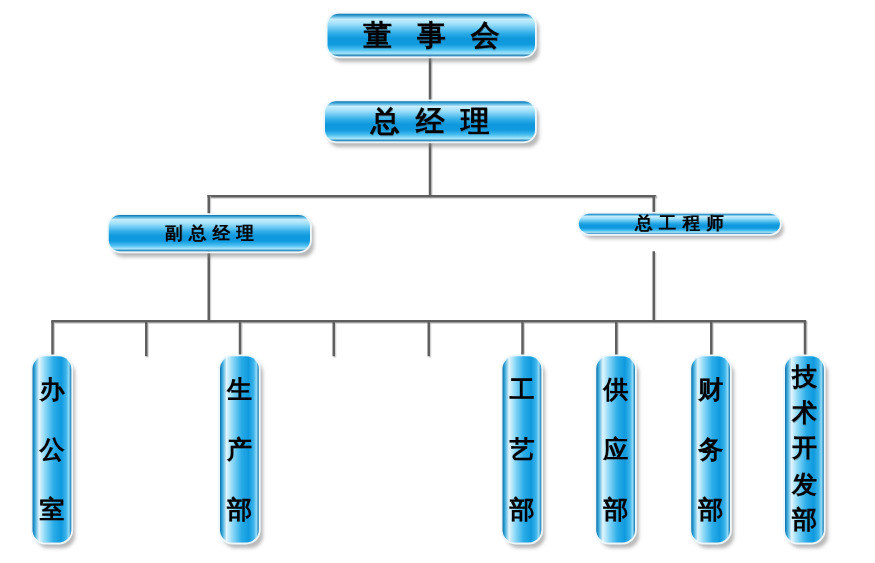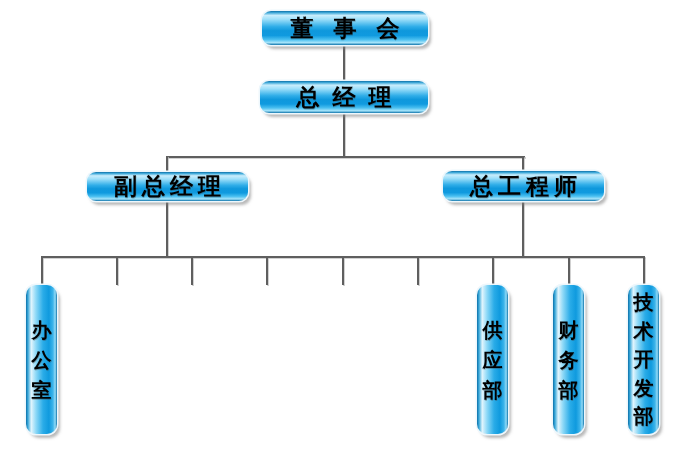--- a/index.html
+++ b/index.html
@@ -23,36 +23,36 @@
       #109adf 72%, #49bff0 84%,
       #a6e4fa 93%, #0c74ac 100%);
     box-shadow:0 0 0 1.5px #eef7fc, 3px 4px 3px rgba(125,125,125,0.55);
   }
   .hbox span{
     font-weight:bold;color:#000;white-space:nowrap;
     text-shadow:0.5px 0.5px 0 rgba(60,60,60,0.35);
   }
   .t3a span{font-size:23px;letter-spacing:20px;margin-right:-20px;}
   .t3b span{font-size:23px;letter-spacing:13px;margin-right:-13px;}
-  .t4  span{font-size:23px;letter-spacing:5px;margin-right:-5px;}
+  .t4  span{font-size:14px;letter-spacing:5px;margin-right:-5px;}
 
   
   .vbox{
     position:absolute;top:285px;width:31px;height:149px;
     display:flex;align-items:center;justify-content:center;
     border-radius:10px;
     background:linear-gradient(90deg,
       #0c6fa8 0%, #35a6d8 6%,
       #e2f5fd 17%, #8ed9f7 32%,
       #2aace8 55%, #0f9ade 74%,
       #3db4ea 87%, #93dbf7 94%, #0c74ac 100%);
     box-shadow:0 0 0 1.5px #eef7fc, 3px 4px 3px rgba(125,125,125,0.55);
   }
   .vlabel{
-    width:1em;font-size:20px;line-height:30px;
+    width:1em;font-size:20px;line-height:48px;
     font-weight:bold;color:#000;text-align:center;
     word-break:break-all;
     text-shadow:0.5px 0.5px 0 rgba(60,60,60,0.35);
   }
   .vlabel.small{line-height:28.5px;font-family:Liberation Serif, serif;}
 </style>
 </head>
 <body>
 
 <div class="canvas">
@@ -79,26 +79,32 @@
     <span>董事会</span>
   </div>
 
   <div class="hbox t3b" style="left:260px;top:81px;width:168px;height:32px">
     <span>总经理</span>
   </div>
 
   <div class="hbox t4" style="left:87px;top:172px;width:161px;height:29px">
     <span>副总经理</span>
   </div>
-  <div class="hbox t4" style="left:443px;top:171px;width:161px;height:30px">
+  <div class="hbox t4" style="left:463px;top:171px;width:161px;height:16px">
     <span>总工程师</span>
   </div>
 
   <div class="vbox" style="left:26px">
       <span class="vlabel">办公室</span>
+    </div>
+  <div class="vbox" style="left:176px">
+      <span class="vlabel">生产部</span>
+    </div>
+  <div class="vbox" style="left:402px">
+      <span class="vlabel">工艺部</span>
     </div>
   <div class="vbox" style="left:553px">
       <span class="vlabel">财务部</span>
     </div>
   <div class="vbox" style="left:477px">
       <span class="vlabel">供应部</span>
     </div>
   <div class="vbox" style="left:628px">
       <span class="vlabel small">技术开发部</span>
     </div>

